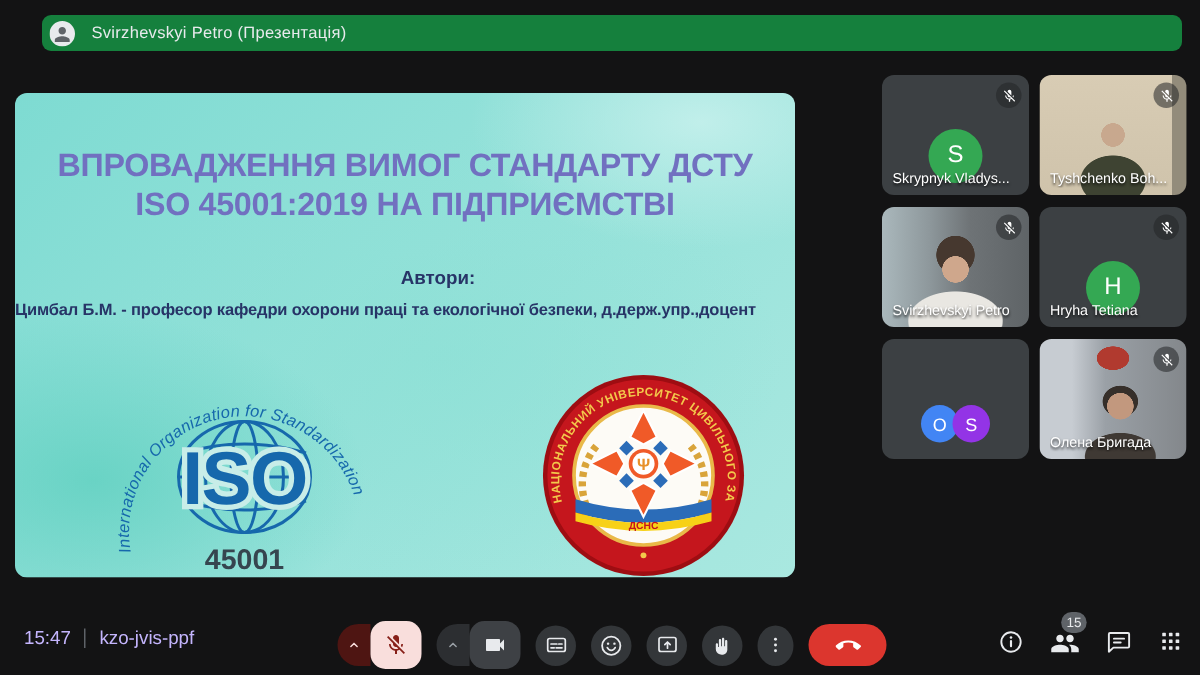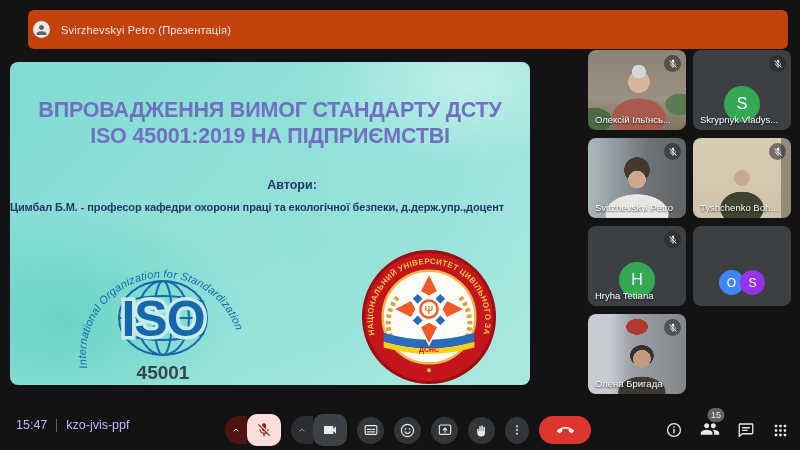--- a/index.html
+++ b/index.html
@@ -1,21 +1,21 @@
 <!DOCTYPE html>
 <html><head>
 <meta charset="utf-8">
 <style>
   * { margin:0; padding:0; box-sizing:border-box; }
   html,body { width:800px; height:450px; overflow:hidden; background:#131314;
     font-family:"Liberation Sans", sans-serif; }
 
   
-  #top-banner { position:absolute; left:28px; top:10px; width:760px; height:39px;
-    background:#c2410c; border-radius:6px; display:flex; align-items:center; padding-left:5px; }
+  #top-banner { position:absolute; left:28px; top:10px; width:760px; height:24px;
+    background:#15803d; border-radius:6px; display:flex; align-items:center; padding-left:5px; }
   #top-banner .avatar { width:17px; height:17px; flex:0 0 17px; }
   #top-banner .label { color:#e8eaed; font-size:11px; margin-left:11px; letter-spacing:.2px; }
 
   
   #slide { position:absolute; left:10px; top:62px; width:520px; height:323px;
     border-radius:8px; overflow:hidden;
     background:
       radial-gradient(ellipse 220px 120px at 88% 6%, rgba(197,240,236,.9), rgba(197,240,236,0) 70%),
       radial-gradient(ellipse 260px 160px at 10% 80%, rgba(96,208,192,.8), rgba(96,208,192,0) 70%),
       radial-gradient(ellipse 300px 200px at 55% 55%, rgba(140,224,213,.65), rgba(140,224,213,0) 75%),
@@ -91,21 +91,21 @@
     justify-content:center; }
   .mic-chevron { background:#4e1512; }
   .mic-main { background:#f9dedc; }
   .cam-chevron { background:#2c2e31; }
   .cam-main { background:#3e4145; }
   .cbtn { width:27px; height:27px; border-radius:50%; background:#333639; display:flex;
     align-items:center; justify-content:center; }
   .cbtn.narrow { width:24px; }
   #end-call { width:52px; height:28px; border-radius:15px; background:#dc362e; display:flex;
     align-items:center; justify-content:center; }
-  #bar-right { position:absolute; right:11px; top:14px; display:flex; align-items:flex-end; gap:17px; }
+  #bar-right { position:absolute; right:11px; top:14px; display:flex; align-items:flex-start; gap:17px; }
   #people-wrap { position:relative; }
   #people-badge { position:absolute; top:-11px; left:50%; transform:translateX(-15%);
     min-width:17px; height:14px; border-radius:8px; background:#5f6368; color:#e8eaed;
     font-size:9px; display:flex; align-items:center; justify-content:center; padding:0 3px; }
 </style>
 </head>
 <body>
 
 <div id="top-banner">
   <svg class="avatar" viewBox="0 0 24 24">
@@ -170,55 +170,47 @@
     </g>
     <circle cx="70" cy="62" r="10" fill="#f05a28"></circle>
     <circle cx="70" cy="62" r="7.5" fill="#ffffff"></circle>
     <text x="70" y="66.5" text-anchor="middle" font-size="11" font-weight="700" fill="#e8912a">Ψ</text>
     <text x="70" y="106" text-anchor="middle" font-size="7" font-weight="700" fill="#c5161d">ДСНС</text>
   </svg>
 </div>
 
 <div id="tiles">
 
-  <div class="tile p1">
-    <span class="micoff">
-      <svg width="10" height="10" viewBox="0 0 24 24">
-          <path fill="#fff" d="M19 11h-1.7c0 .74-.16 1.43-.43 2.05l1.23 1.23c.56-.98.9-2.09.9-3.28zm-4.02.17c0-.06.02-.11.02-.17V5c0-1.66-1.34-3-3-3S9 3.34 9 5v.18l5.98 5.99zM4.27 3 3 4.27l6.01 6.01V11c0 1.66 1.33 3 2.99 3 .22 0 .44-.03.65-.08l1.66 1.66c-.71.33-1.5.52-2.31.52-2.76 0-5.3-2.1-5.3-5.1H5c0 3.41 2.72 6.23 6 6.72V21h2v-3.28c.91-.13 1.77-.45 2.54-.9L19.73 21 21 19.73 4.27 3z"></path>
-        </svg>
-    </span>
-    <span class="name">Олексій Ільїнсь...</span>
-  </div>
 
   <div class="tile">
     <span class="avatar-circle" style="background:#34a853">S</span>
     <span class="micoff">
       <svg width="10" height="10" viewBox="0 0 24 24">
           <path fill="#fff" d="M19 11h-1.7c0 .74-.16 1.43-.43 2.05l1.23 1.23c.56-.98.9-2.09.9-3.28zm-4.02.17c0-.06.02-.11.02-.17V5c0-1.66-1.34-3-3-3S9 3.34 9 5v.18l5.98 5.99zM4.27 3 3 4.27l6.01 6.01V11c0 1.66 1.33 3 2.99 3 .22 0 .44-.03.65-.08l1.66 1.66c-.71.33-1.5.52-2.31.52-2.76 0-5.3-2.1-5.3-5.1H5c0 3.41 2.72 6.23 6 6.72V21h2v-3.28c.91-.13 1.77-.45 2.54-.9L19.73 21 21 19.73 4.27 3z"></path>
         </svg>
     </span>
     <span class="name">Skrypnyk Vladys...</span>
   </div>
 
+  <div class="tile p4">
+    <span class="micoff">
+      <svg width="10" height="10" viewBox="0 0 24 24">
+          <path fill="#fff" d="M19 11h-1.7c0 .74-.16 1.43-.43 2.05l1.23 1.23c.56-.98.9-2.09.9-3.28zm-4.02.17c0-.06.02-.11.02-.17V5c0-1.66-1.34-3-3-3S9 3.34 9 5v.18l5.98 5.99zM4.27 3 3 4.27l6.01 6.01V11c0 1.66 1.33 3 2.99 3 .22 0 .44-.03.65-.08l1.66 1.66c-.71.33-1.5.52-2.31.52-2.76 0-5.3-2.1-5.3-5.1H5c0 3.41 2.72 6.23 6 6.72V21h2v-3.28c.91-.13 1.77-.45 2.54-.9L19.73 21 21 19.73 4.27 3z"></path>
+        </svg>
+    </span>
+    <span class="name">Tyshchenko Boh...</span>
+  </div>
+
   <div class="tile p3">
     <span class="micoff">
       <svg width="10" height="10" viewBox="0 0 24 24">
           <path fill="#fff" d="M19 11h-1.7c0 .74-.16 1.43-.43 2.05l1.23 1.23c.56-.98.9-2.09.9-3.28zm-4.02.17c0-.06.02-.11.02-.17V5c0-1.66-1.34-3-3-3S9 3.34 9 5v.18l5.98 5.99zM4.27 3 3 4.27l6.01 6.01V11c0 1.66 1.33 3 2.99 3 .22 0 .44-.03.65-.08l1.66 1.66c-.71.33-1.5.52-2.31.52-2.76 0-5.3-2.1-5.3-5.1H5c0 3.41 2.72 6.23 6 6.72V21h2v-3.28c.91-.13 1.77-.45 2.54-.9L19.73 21 21 19.73 4.27 3z"></path>
         </svg>
     </span>
     <span class="name">Svirzhevskyi Petro</span>
-  </div>
-
-  <div class="tile p4">
-    <span class="micoff">
-      <svg width="10" height="10" viewBox="0 0 24 24">
-          <path fill="#fff" d="M19 11h-1.7c0 .74-.16 1.43-.43 2.05l1.23 1.23c.56-.98.9-2.09.9-3.28zm-4.02.17c0-.06.02-.11.02-.17V5c0-1.66-1.34-3-3-3S9 3.34 9 5v.18l5.98 5.99zM4.27 3 3 4.27l6.01 6.01V11c0 1.66 1.33 3 2.99 3 .22 0 .44-.03.65-.08l1.66 1.66c-.71.33-1.5.52-2.31.52-2.76 0-5.3-2.1-5.3-5.1H5c0 3.41 2.72 6.23 6 6.72V21h2v-3.28c.91-.13 1.77-.45 2.54-.9L19.73 21 21 19.73 4.27 3z"></path>
-        </svg>
-    </span>
-    <span class="name">Tyshchenko Boh...</span>
   </div>
 
   <div class="tile">
     <span class="avatar-circle" style="background:#34a853">H</span>
     <span class="micoff">
       <svg width="10" height="10" viewBox="0 0 24 24">
           <path fill="#fff" d="M19 11h-1.7c0 .74-.16 1.43-.43 2.05l1.23 1.23c.56-.98.9-2.09.9-3.28zm-4.02.17c0-.06.02-.11.02-.17V5c0-1.66-1.34-3-3-3S9 3.34 9 5v.18l5.98 5.99zM4.27 3 3 4.27l6.01 6.01V11c0 1.66 1.33 3 2.99 3 .22 0 .44-.03.65-.08l1.66 1.66c-.71.33-1.5.52-2.31.52-2.76 0-5.3-2.1-5.3-5.1H5c0 3.41 2.72 6.23 6 6.72V21h2v-3.28c.91-.13 1.77-.45 2.54-.9L19.73 21 21 19.73 4.27 3z"></path>
         </svg>
     </span>
     <span class="name">Hryha Tetiana</span>

